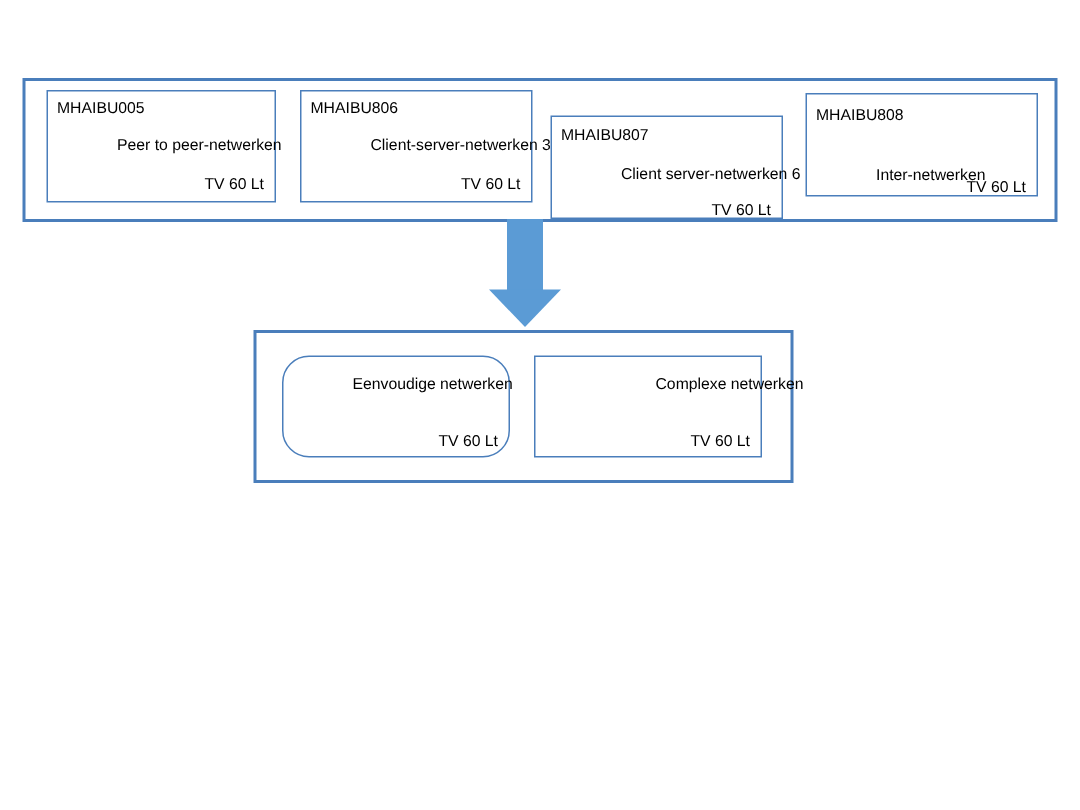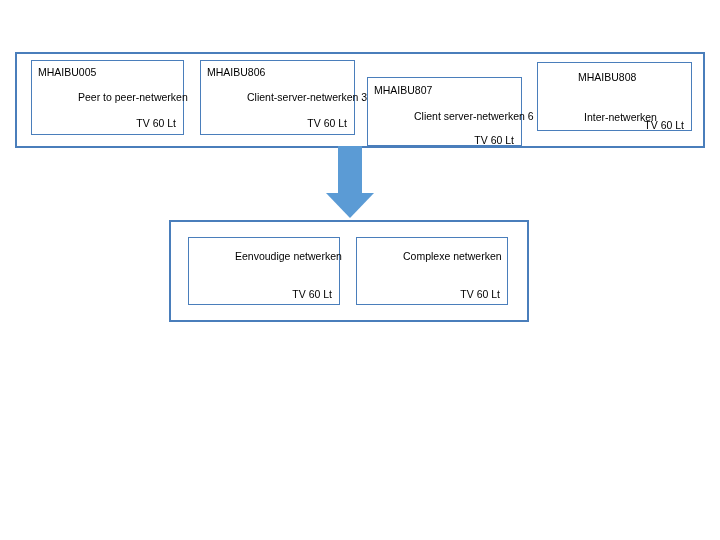--- a/index.html
+++ b/index.html
@@ -80,30 +80,30 @@
   #node-2 { left: 367px; top: 77px; width: 155px; height: 69px; }
   #node-3 { left: 537px; top: 62px; width: 155px; height: 69px; }
 
   #node-0 .title { top: 30px; }
   #node-0 .footer { top: 56px; }
   #node-1 .title { top: 30px; }
   #node-1 .footer { top: 56px; }
   #node-2 .code  { top: 6px; }
   #node-2 .title { top: 32px; }
   #node-2 .footer { top: 56px; }
-  #node-3 .code  { top: 8px; margin-left: 34px; }
+  #node-3 .code  { top: 8px; }
   #node-3 .title { top: 48px; }
   #node-3 .footer { top: 56px; }
 
   
-  #node-4 { left: 188px; top: 237px; width: 152px; height: 68px; }
+  #node-4 { left: 188px; top: 237px; width: 152px; height: 68px; border-radius: 18px; }
   #node-5 { left: 356px; top: 237px; width: 152px; height: 68px; }
   #node-4 .title { top: 12px; }
   #node-4 .footer { top: 50px; }
-  #node-5 .title { top: 12px; }
+  #node-5 .title { top: 12px; margin-left: 34px; }
   #node-5 .footer { top: 50px; }
 
   
   .arrow {
     position: absolute;
     left: 326px;
     top: 146px;
     width: 48px;
     height: 72px;
   }

